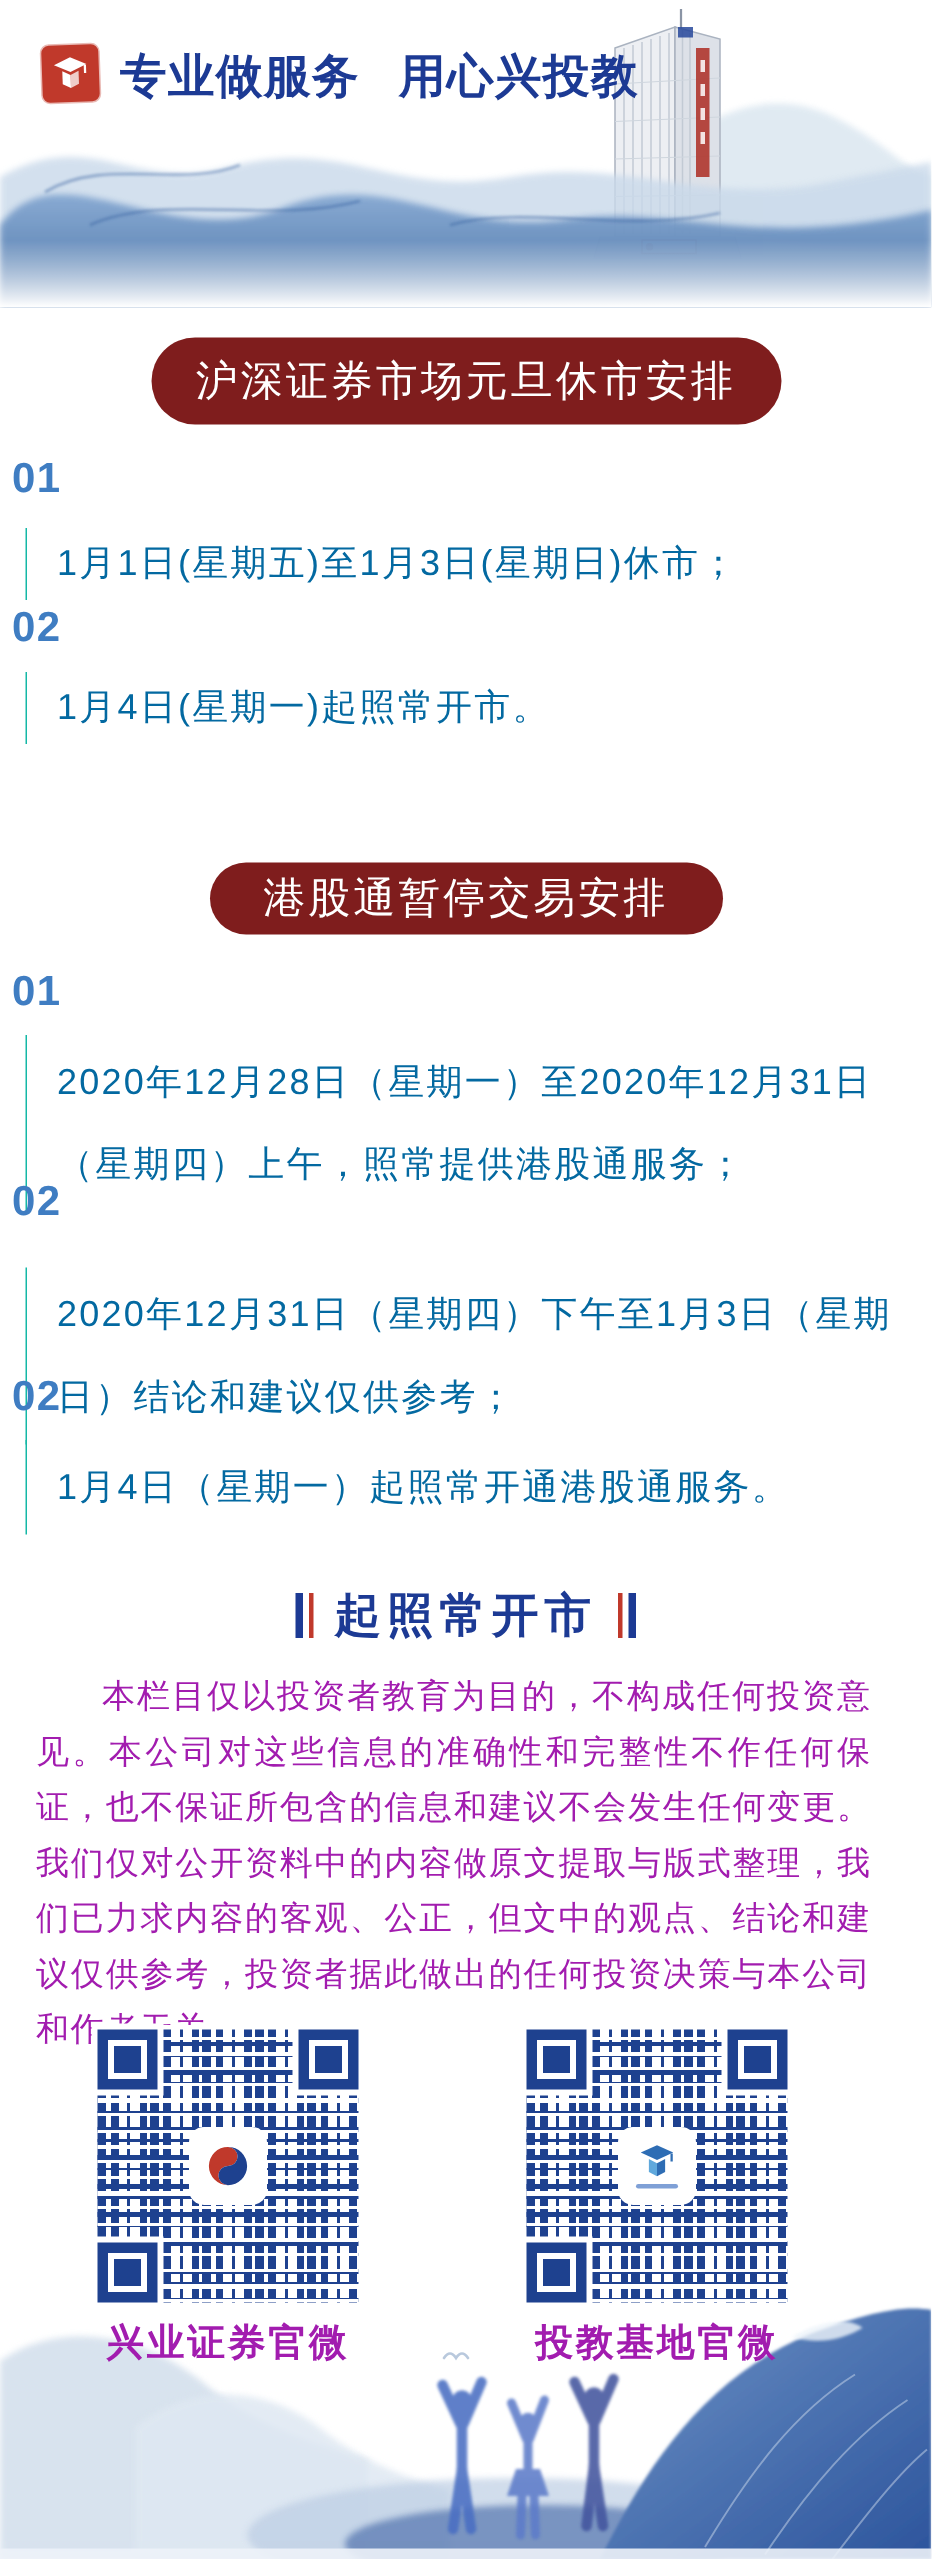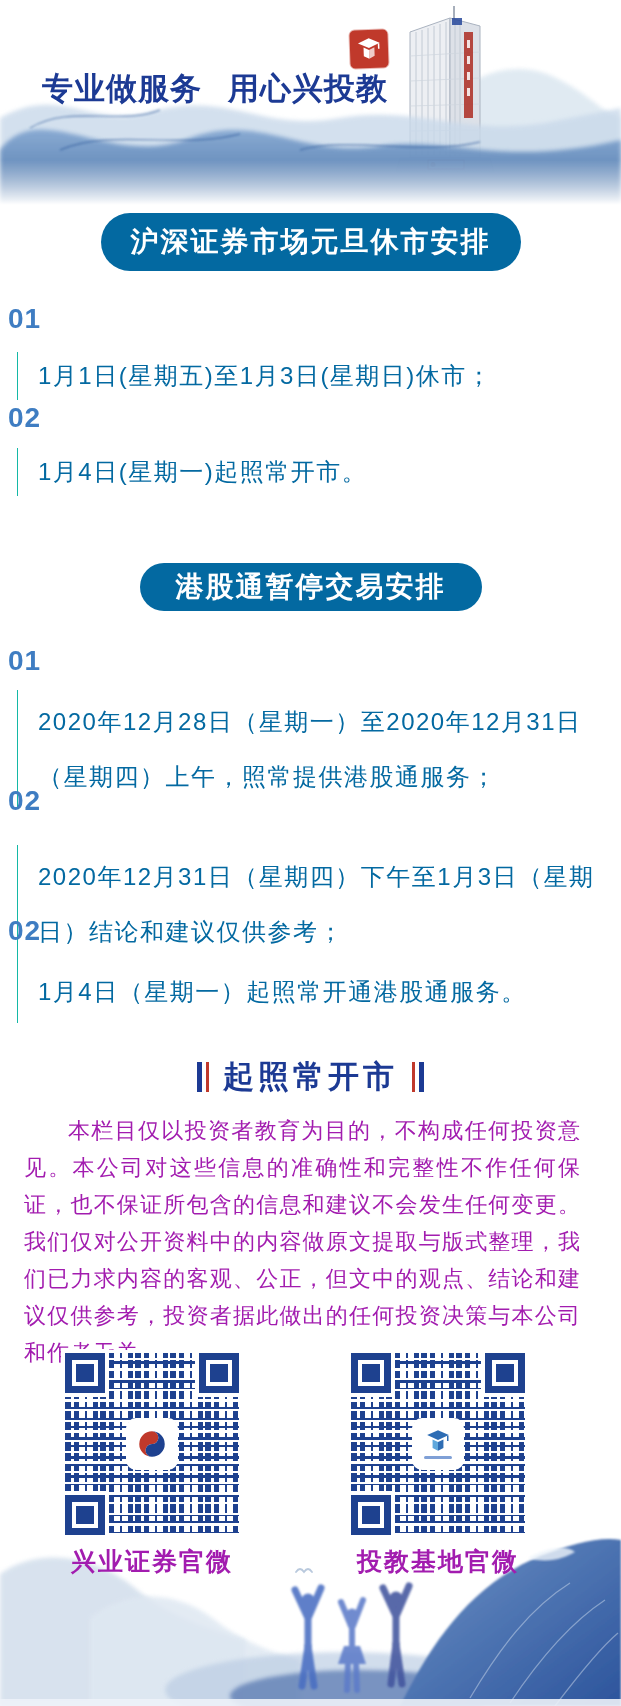--- a/index.html
+++ b/index.html
@@ -2,32 +2,32 @@
 <html><head>
 <meta charset="utf-8">
 <style>
   html,body{margin:0;padding:0;background:#ffffff;}
   .canvas{
     position:relative;width:621px;height:1706px;margin:0 auto;background:#fff;
     overflow:hidden;font-family:"Liberation Sans","DejaVu Sans",sans-serif;
   }
   
   .header-art{position:absolute;top:0;left:0;width:621px;height:205px;}
-  .brand{position:absolute;top:30px;left:28px;display:flex;align-items:flex-end;z-index:3;flex-direction:column;}
+  .brand{position:absolute;top:30px;left:28px;display:flex;align-items:flex-start;z-index:3;}
   .seal{width:38px;height:38px;background:#c0392b;border-radius:5px;display:flex;
         align-items:center;justify-content:center;transform:rotate(-2deg);
         box-shadow:0 0 0 1px rgba(192,57,43,.35);}
   .slogan{margin-left:14px;font-family:"Liberation Serif","DejaVu Serif",serif;
         font-weight:700;font-size:31px;color:#1c3a94;letter-spacing:1px;white-space:nowrap;}
   .slogan .gap{display:inline-block;width:26px;}
   
   .pill{position:absolute;left:50%;transform:translateX(-50%);
-        background:#0369a1;color:#ffffff;border-radius:32px;
+        background:#7f1d1d;color:#ffffff;border-radius:32px;
         display:flex;align-items:center;justify-content:center;
-        font-weight:700;letter-spacing:2px;white-space:nowrap;}
+        font-weight:400;letter-spacing:2px;white-space:nowrap;margin-top:12px;}
   .pill-1{top:213px;height:58px;font-size:28px;padding:0 30px;}
   .pill-2{top:563px;height:48px;font-size:28px;padding:0 36px;}
   
   .num{position:absolute;left:8px;font-size:28px;font-weight:700;color:#3f7dc2;letter-spacing:1px;}
   .item{position:absolute;left:17px;right:26px;border-left:1px solid #14b8a6;
         padding:4px 0 4px 20px;color:#0369a1;font-size:24px;letter-spacing:1.5px;}
   .item-sm{line-height:40px;}
   .item-lg{line-height:55px;}
   
   .disc-title{position:absolute;top:1058px;left:0;width:621px;height:38px;

